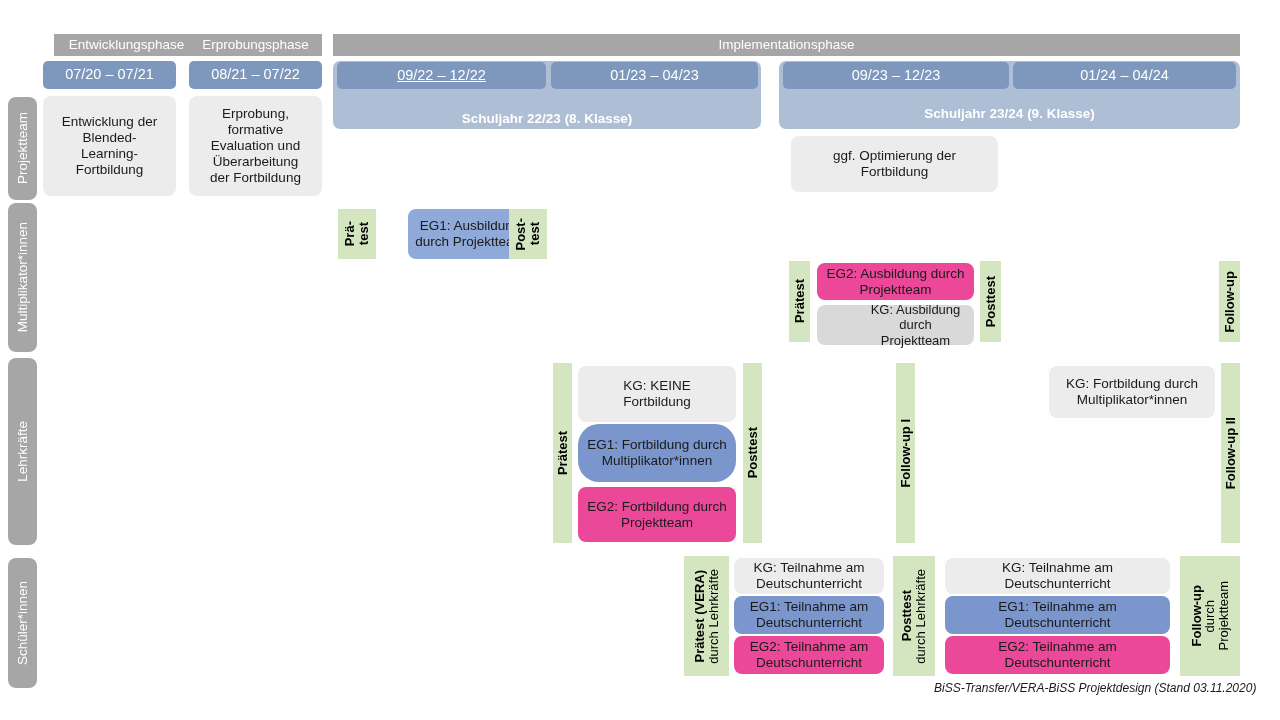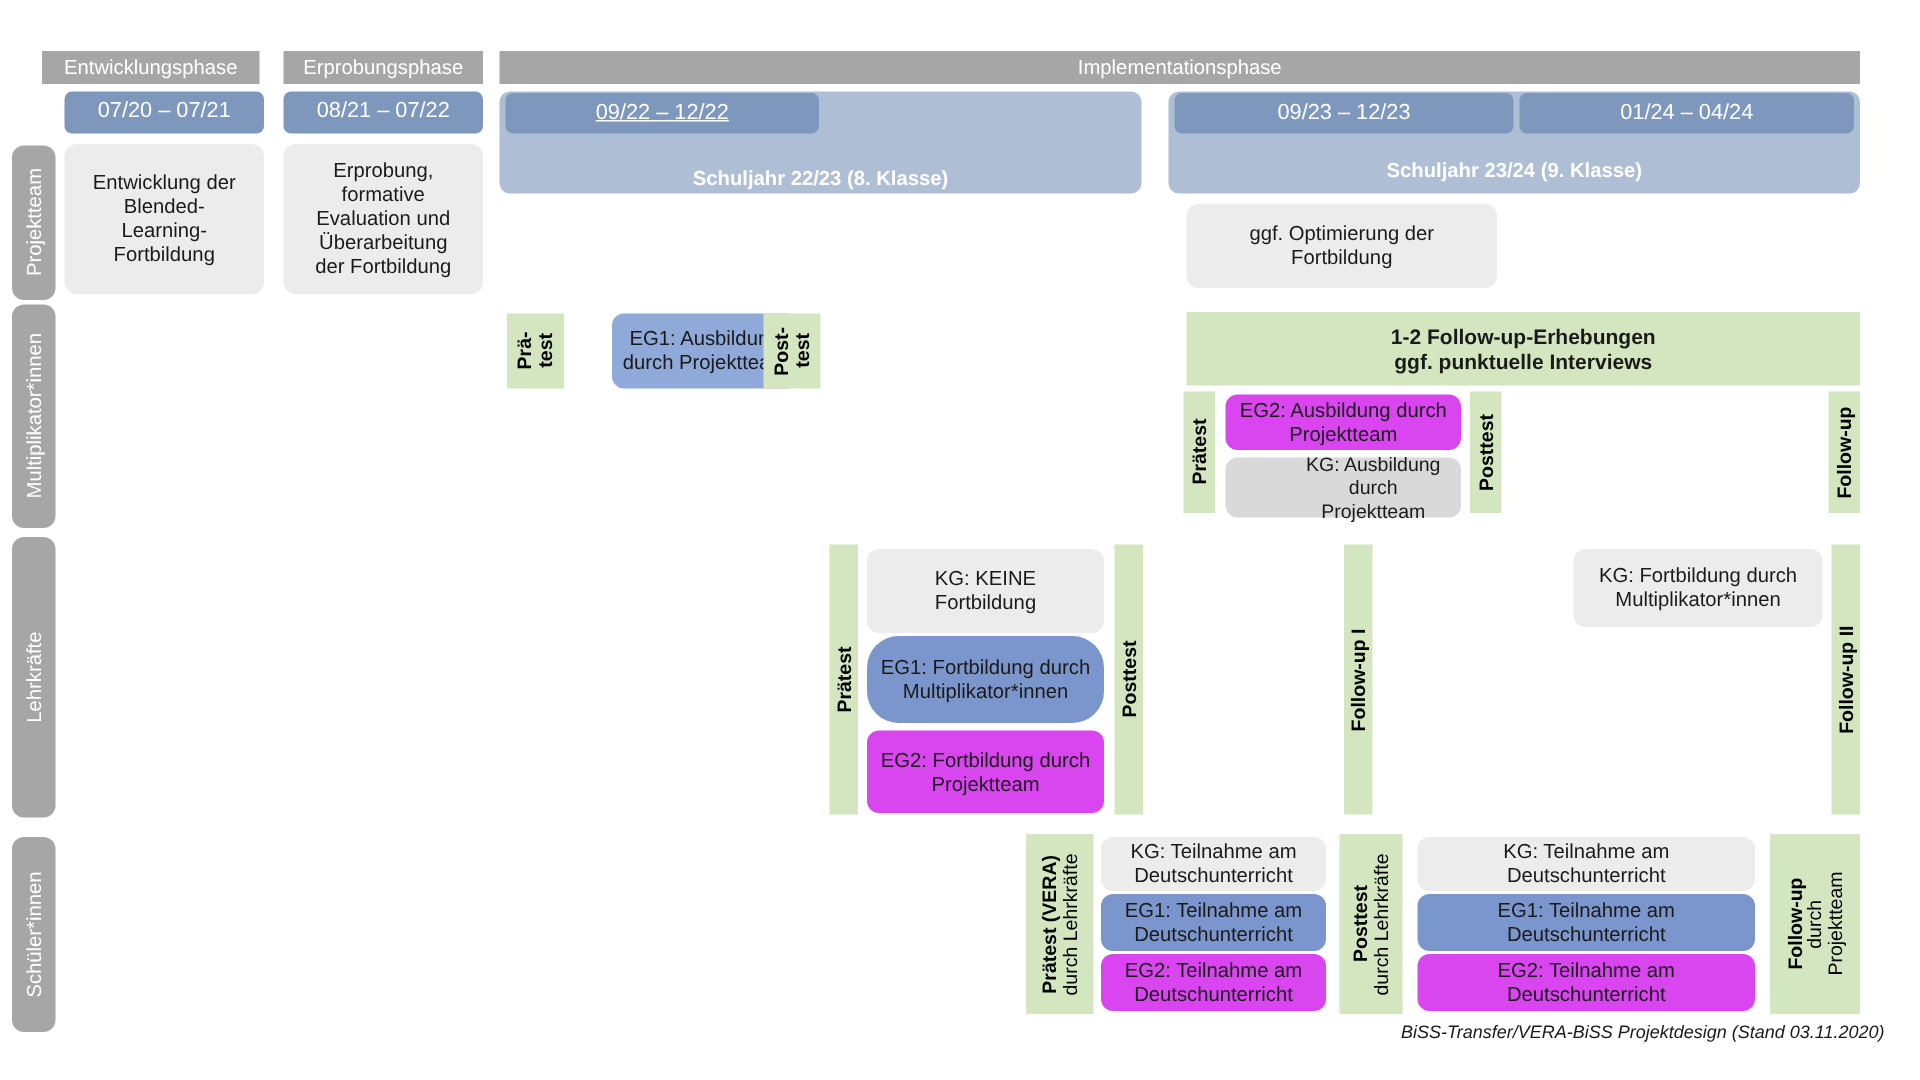--- a/index.html
+++ b/index.html
@@ -16,48 +16,49 @@
   .box{position:absolute;box-sizing:border-box;display:flex;align-items:center;justify-content:center;text-align:center;line-height:1.18;}
 
   .phase-head{background:#a6a6a6;color:#ffffff;font-size:13.5px;}
   .date-bar{background:#7e97bd;color:#ffffff;font-size:14.5px;border-radius:5px;}
   .year-band{background:#aebed4;color:#ffffff;font-size:13.5px;font-weight:bold;border-radius:7px;}
 
   .grey-card{background:#ececec;color:#1a1a1a;font-size:13.5px;border-radius:8px;padding:2px 16px;}
   .grey-card-sm{background:#d9d9d9;color:#1a1a1a;font-size:13px;border-radius:8px;padding:2px 6px;}
   .blue-dark{background:#7b96cc;color:#1a1a1a;font-size:13.5px;border-radius:8px;padding:2px 6px;}
   .blue-mid{background:#8fa9d8;color:#1a1a1a;font-size:13.5px;border-radius:8px;padding:2px 6px;}
-  .blue-light{background:#d946ef;color:#1a1a1a;font-size:13.5px;border-radius:8px;padding:2px 6px;}
+  .blue-light{background:#ec4899;color:#1a1a1a;font-size:13.5px;border-radius:8px;padding:2px 6px;}
   .green-band{background:#d3e6c0;color:#1a1a1a;font-size:14px;font-weight:bold;}
 
   
   .vstrip{background:#d3e6c0;display:flex;flex-direction:row;align-items:center;justify-content:center;gap:0px;}
   .vtext{writing-mode:vertical-rl;transform:rotate(180deg);white-space:nowrap;font-size:13px;line-height:1.05;}
   .vtext.bold{font-weight:bold;}
 
   
   .row-label{background:#a6a6a6;color:#ffffff;border-radius:8px;display:flex;align-items:center;justify-content:center;}
   .row-label span{writing-mode:vertical-rl;transform:rotate(180deg);white-space:nowrap;font-size:13.5px;}
 
   .footer{position:absolute;font-style:italic;font-size:12px;color:#1a1a1a;white-space:nowrap;}
 </style>
 </head>
 <body>
 
 <div id="stage">
 
-  <div class="box phase-head" style="left:28px;top:34px;width:145px;height:22px;">Entwicklungsphase</div>
+  <div class="box phase-head" style="left:54px;top:34px;width:145px;height:22px;">Entwicklungsphase</div>
   <div class="box phase-head" style="left:189px;top:34px;width:133px;height:22px;">Erprobungsphase</div>
   <div class="box phase-head" style="left:333px;top:34px;width:907px;height:22px;">Implementationsphase</div>
 
   <div class="box date-bar" style="left:43px;top:61px;width:133px;height:28px;">07/20 – 07/21</div>
   <div class="box date-bar" style="left:189px;top:61px;width:133px;height:28px;">08/21 – 07/22</div>
 
   <div class="box year-band" style="left:333px;top:61px;width:428px;height:68px;align-items:flex-end;padding-bottom:2px;">Schuljahr 22/23 (8. Klasse)</div>
   <div class="box date-bar" style="left:337px;top:62px;width:209px;height:27px;text-decoration:underline;">09/22 – 12/22</div>
+  <div class="box date-bar" style="left:551px;top:62px;width:207px;height:27px;">01/23 – 04/23</div>
 
   <div class="box year-band" style="left:779px;top:61px;width:461px;height:68px;align-items:flex-end;padding-bottom:7px;">Schuljahr 23/24 (9. Klasse)</div>
   <div class="box date-bar" style="left:783px;top:62px;width:226px;height:27px;">09/23 – 12/23</div>
   <div class="box date-bar" style="left:1013px;top:62px;width:223px;height:27px;">01/24 – 04/24</div>
 
   <div class="row-label" style="position:absolute;left:8px;top:97px;width:29px;height:103px;">
     <span>Projektteam</span>
   </div>
   <div class="row-label" style="position:absolute;left:8px;top:203px;width:29px;height:149px;">
     <span>Multiplikator*innen</span>
@@ -76,24 +77,20 @@
   <div class="box vstrip" style="left:338px;top:209px;width:38px;height:50px;">
     <span class="vtext bold">Prä-</span>
     <span class="vtext bold">test</span>
   </div>
   <div class="box blue-mid" style="left:380px;top:209px;width:124px;height:50px;margin-left:28px;">EG1: Ausbildung durch Projektteam</div>
   <div class="box vstrip" style="left:509px;top:209px;width:38px;height:50px;">
     <span class="vtext bold">Post-</span>
     <span class="vtext bold">test</span>
   </div>
 
-  <div class="box green-band" style="left:791px;top:208px;width:449px;height:49px;flex-direction:column;">
-    <div>1-2 Follow-up-Erhebungen</div>
-    <div>ggf. punktuelle Interviews</div>
-  </div>
 
   <div class="box vstrip" style="left:789px;top:261px;width:21px;height:81px;">
     <span class="vtext bold">Prätest</span>
   </div>
   <div class="box blue-light" style="left:817px;top:263px;width:157px;height:37px;">EG2: Ausbildung durch Projektteam</div>
   <div class="box grey-card-sm" style="left:817px;top:305px;width:157px;height:40px;padding-left:46px;">KG: Ausbildung durch Projektteam</div>
   <div class="box vstrip" style="left:980px;top:261px;width:21px;height:81px;">
     <span class="vtext bold">Posttest</span>
   </div>
   <div class="box vstrip" style="left:1219px;top:261px;width:21px;height:81px;">

